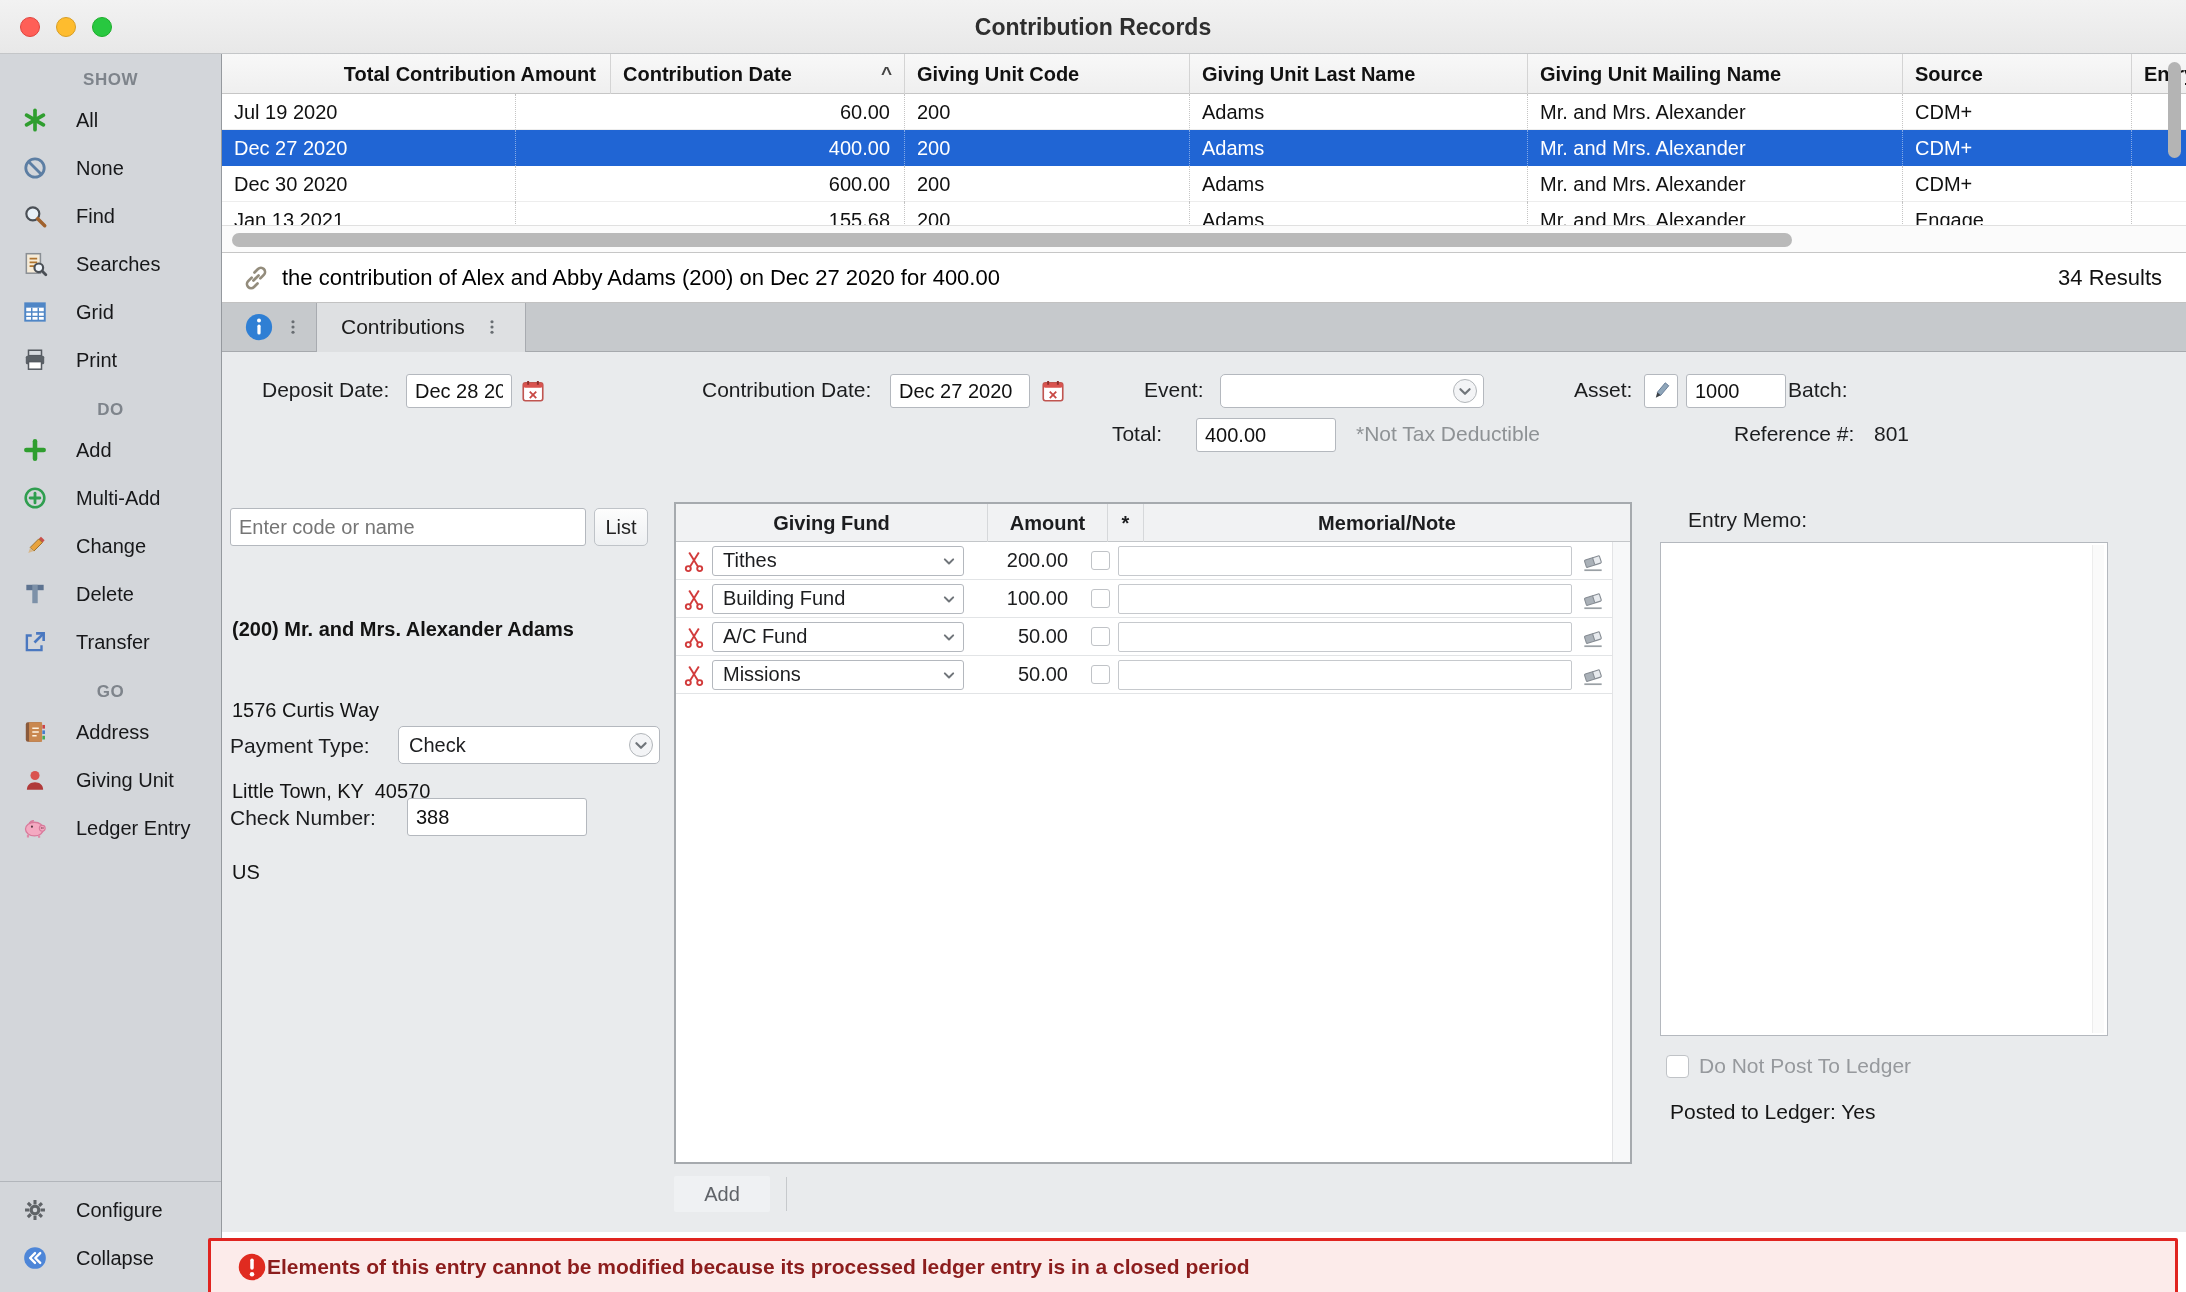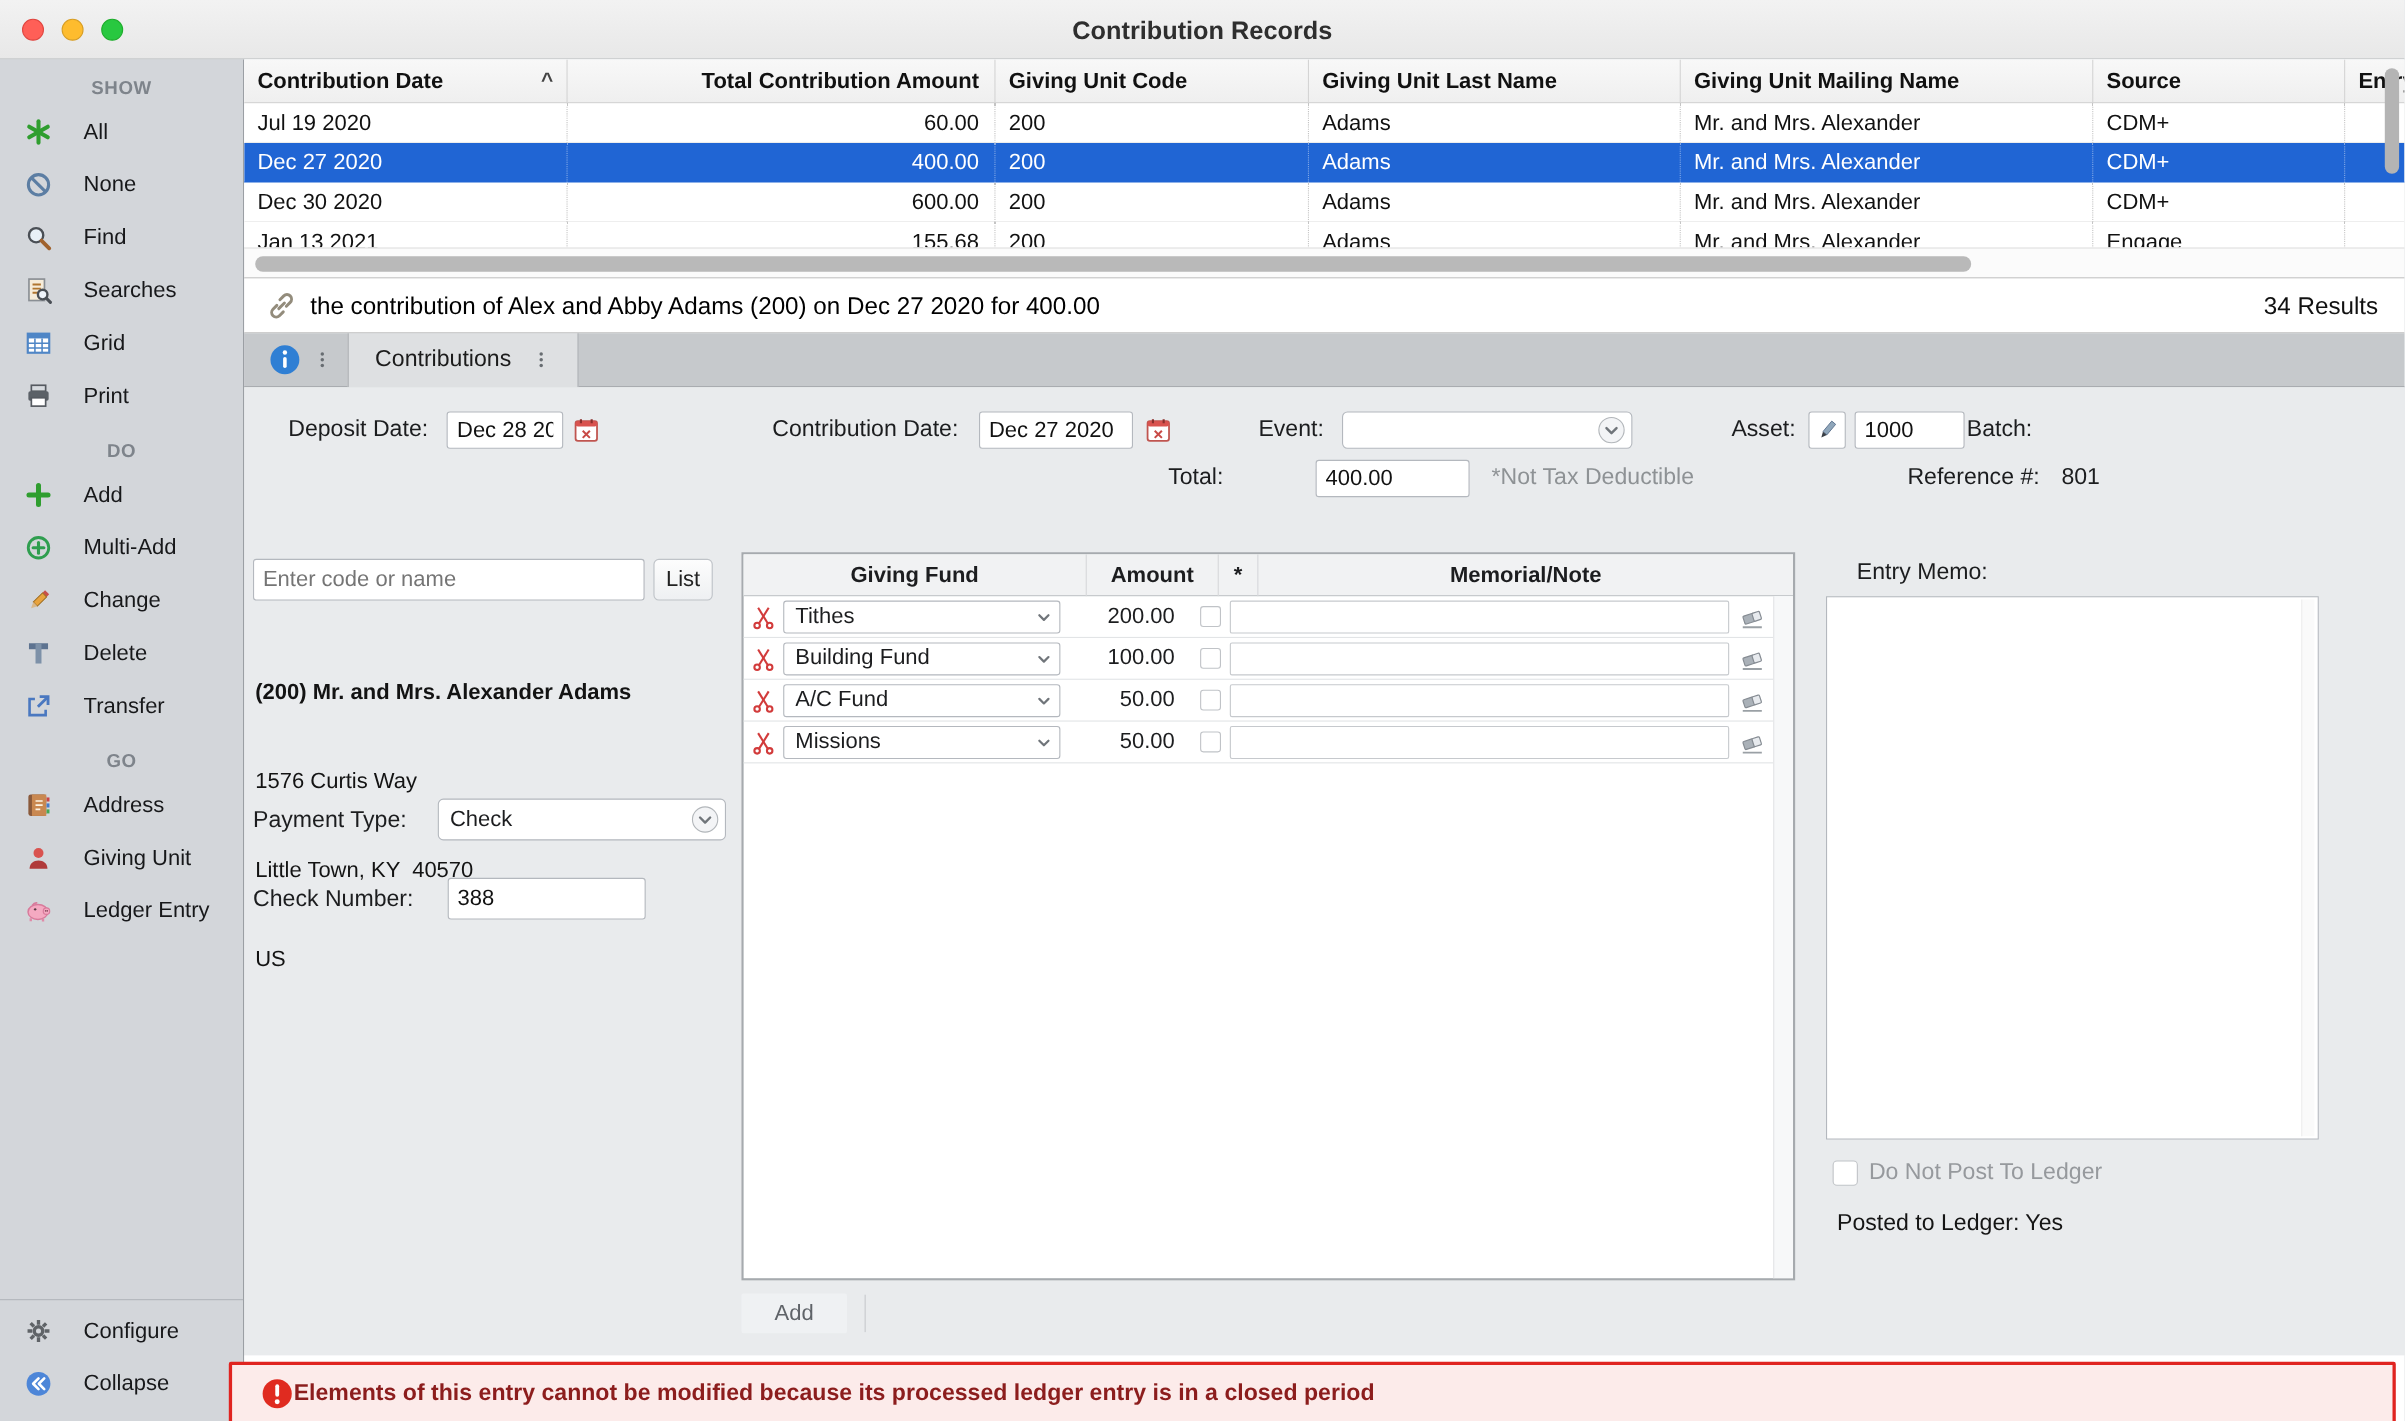--- a/index.html
+++ b/index.html
@@ -309,25 +309,25 @@
               </svg>
             </span>
             <span class="sb-lbl">Collapse</span>
           </div>
         </div>
     </div>
 
     <div class="content">
       <div class="records">
         <div class="thead">
+          <div class="th c2">Total Contribution Amount</div>
           <div class="th c1">
             <span>Contribution Date</span>
             <span class="sort">^</span>
           </div>
-          <div class="th c2">Total Contribution Amount</div>
           <div class="th c3">Giving Unit Code</div>
           <div class="th c4">Giving Unit Last Name</div>
           <div class="th c5">Giving Unit Mailing Name</div>
           <div class="th c6">Source</div>
           <div class="th c7">Entry</div>
         </div>
         <div>
             <div class="trow">
               <div class="tc c1">Jul 19 2020</div>
               <div class="tc c2">60.00</div>
@@ -459,21 +459,21 @@
                   <rect x="10" y="3" width="4.6" height="12.5" fill="#8fa6ba" stroke="#5d7390" stroke-width="0.8"></rect>
                   <path d="M10 15.5h4.6L12.3 20.5z" fill="#3a3f45"></path>
                 </g>
               </svg>
             </span>
           </div>
         <input class="finput" style="left: 1464px; top: 22px; width: 100px;" value="1000">
 
         <div class="flabel" style="left:1566px;top:20px">Batch:</div>
 
-        <div class="flabel" style="left:840px;top:64px;width:102px;text-align:left">Total:</div>
+        <div class="flabel" style="left:864px;top:64px;width:102px;text-align:center">Total:</div>
         <input class="finput" style="left: 974px; top: 66px; width: 140px;" value="400.00">
         <div class="flabel muted" style="left:1134px;top:64px">*Not Tax Deductible</div>
 
         <div class="flabel" style="left:1512px;top:64px">Reference #:</div>
         <div class="flabel" style="left:1652px;top:64px">801</div>
 
         <input class="finput" style="left: 8px; top: 156px; width: 356px; height: 38px;" placeholder="Enter code or name">
         <button class="bevel-btn" style="left:372px;top:156px;width:54px">List</button>
 
         <div class="gu-block">

